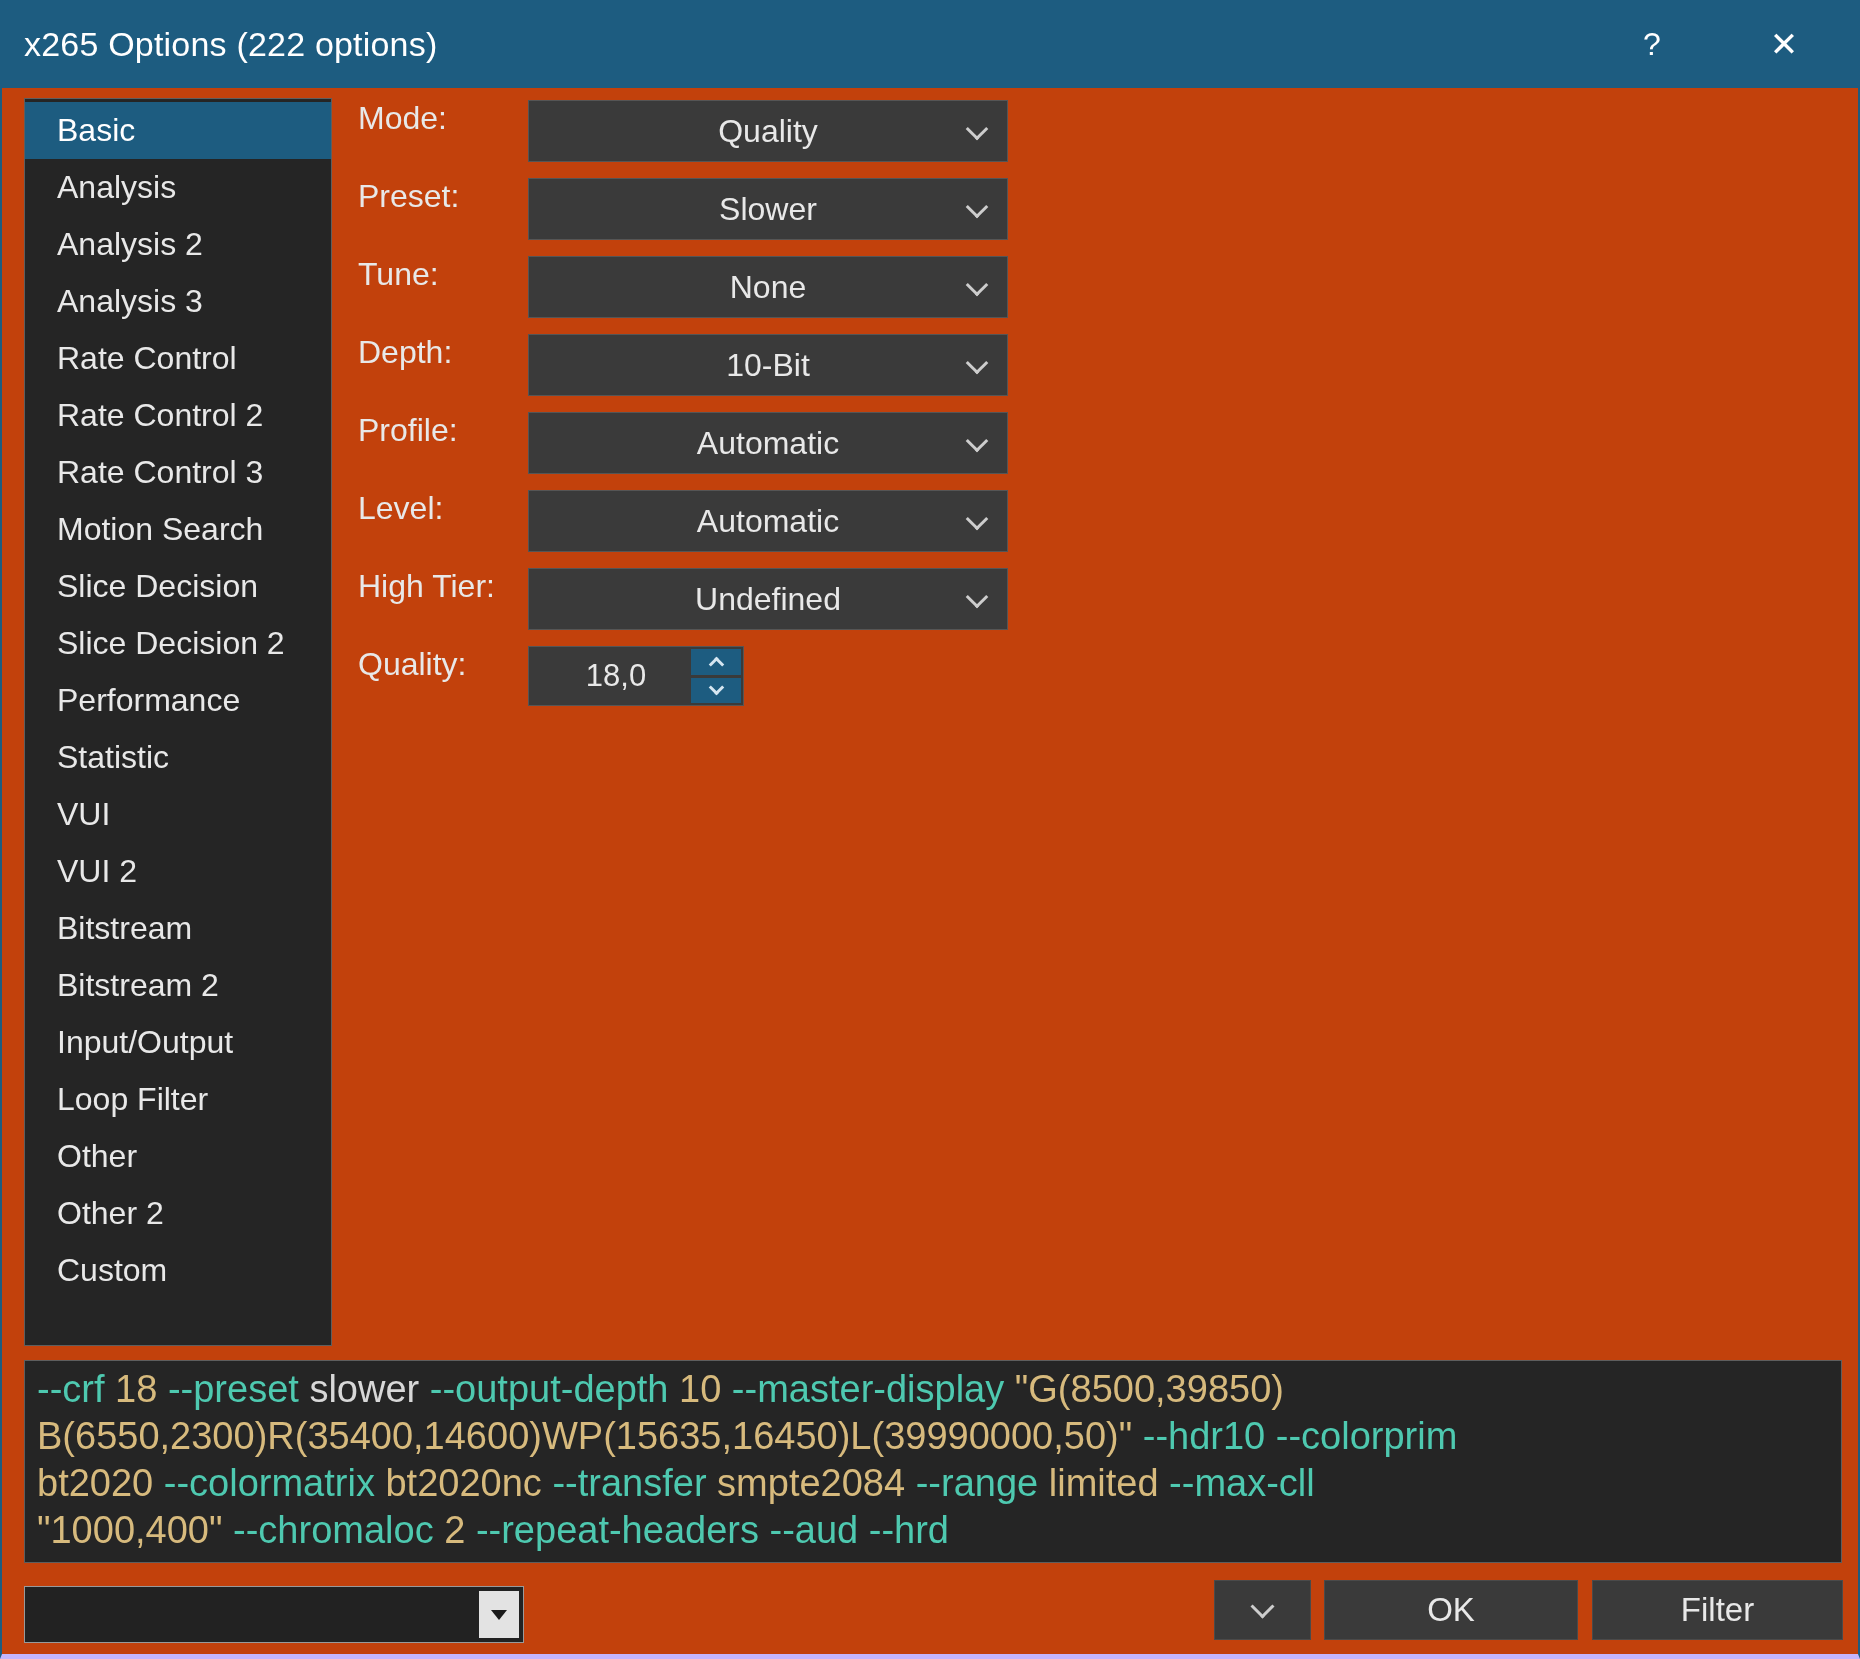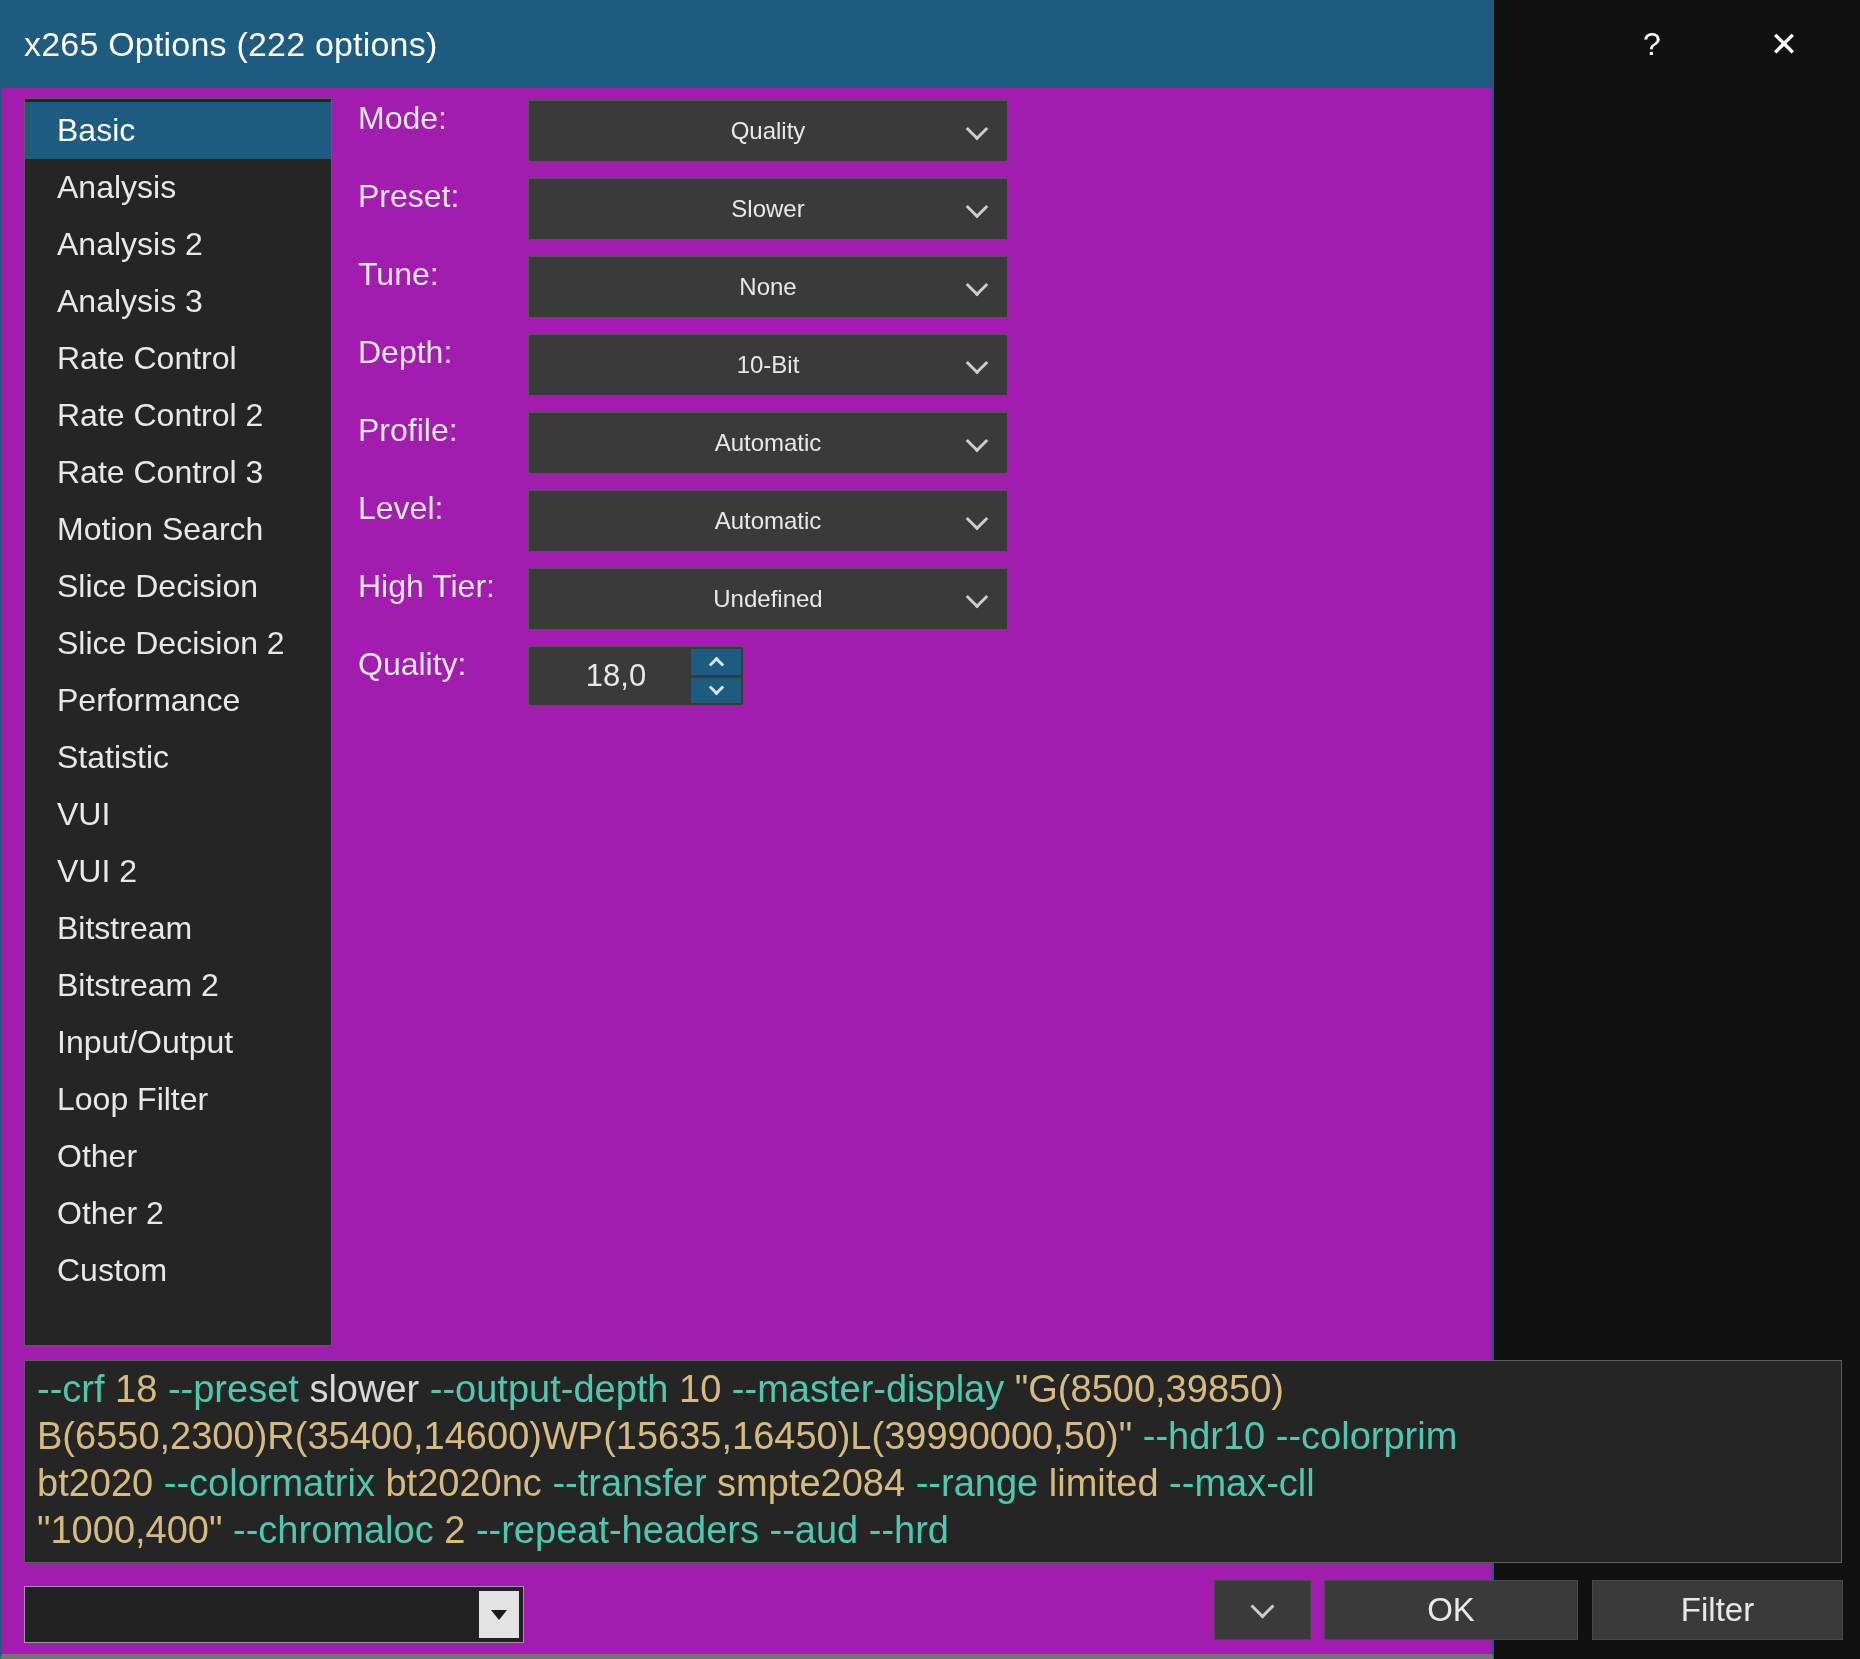--- a/index.html
+++ b/index.html
@@ -4,25 +4,25 @@
 <style>
   * { box-sizing: border-box; margin: 0; padding: 0; }
   html, body { width: 1860px; height: 1659px; }
   body {
     font-family: "Liberation Sans", sans-serif;
     background: #111;
     overflow: hidden;
   }
   .window {
     position: relative;
-    width: 1494px; height: 1659px;
-    background: #a21caf;
+    width: 1860px; height: 1659px;
+    background: #c2410c;
     border-left: 2px solid #1d5c80;
     border-right: 2px solid #1d5c80;
-    border-bottom: 5px solid #737373;
+    border-bottom: 5px solid #c4b5fd;
   }
   
   .titlebar {
     position: absolute; top: 0; left: -2px; right: -2px; height: 88px;
     background: #1d5c80;
     display: flex; align-items: center;
   }
   .titlebar .title {
     margin-left: 24px; font-size: 34px; color: #ffffff; letter-spacing: 0.2px;
   }
@@ -50,21 +50,21 @@
   
   .form-area { position: absolute; left: 356px; top: 100px; width: 700px; }
   .form-row { display: flex; align-items: flex-start; height: 62px; margin-bottom: 16px; }
   .form-label { width: 170px; font-size: 32px; color: #e8e8e8; }
   .dropdown {
     position: relative;
     width: 480px; height: 62px;
     background: #3a3a3a; border: 1px solid #555555;
     display: flex; align-items: center; justify-content: center;
   }
-  .dd-value { font-size: 24px; color: #e8e8e8; }
+  .dd-value { font-size: 32px; color: #e8e8e8; }
   .dd-chevron {
     position: absolute; right: 22px; top: 20px;
     width: 16px; height: 16px;
     border-right: 3px solid #cdcdcd; border-bottom: 3px solid #cdcdcd;
     transform: rotate(45deg);
   }
   
   .quality-row { height: 60px; margin-top: 2px; }
   .numeric {
     position: relative; width: 216px; height: 60px;

